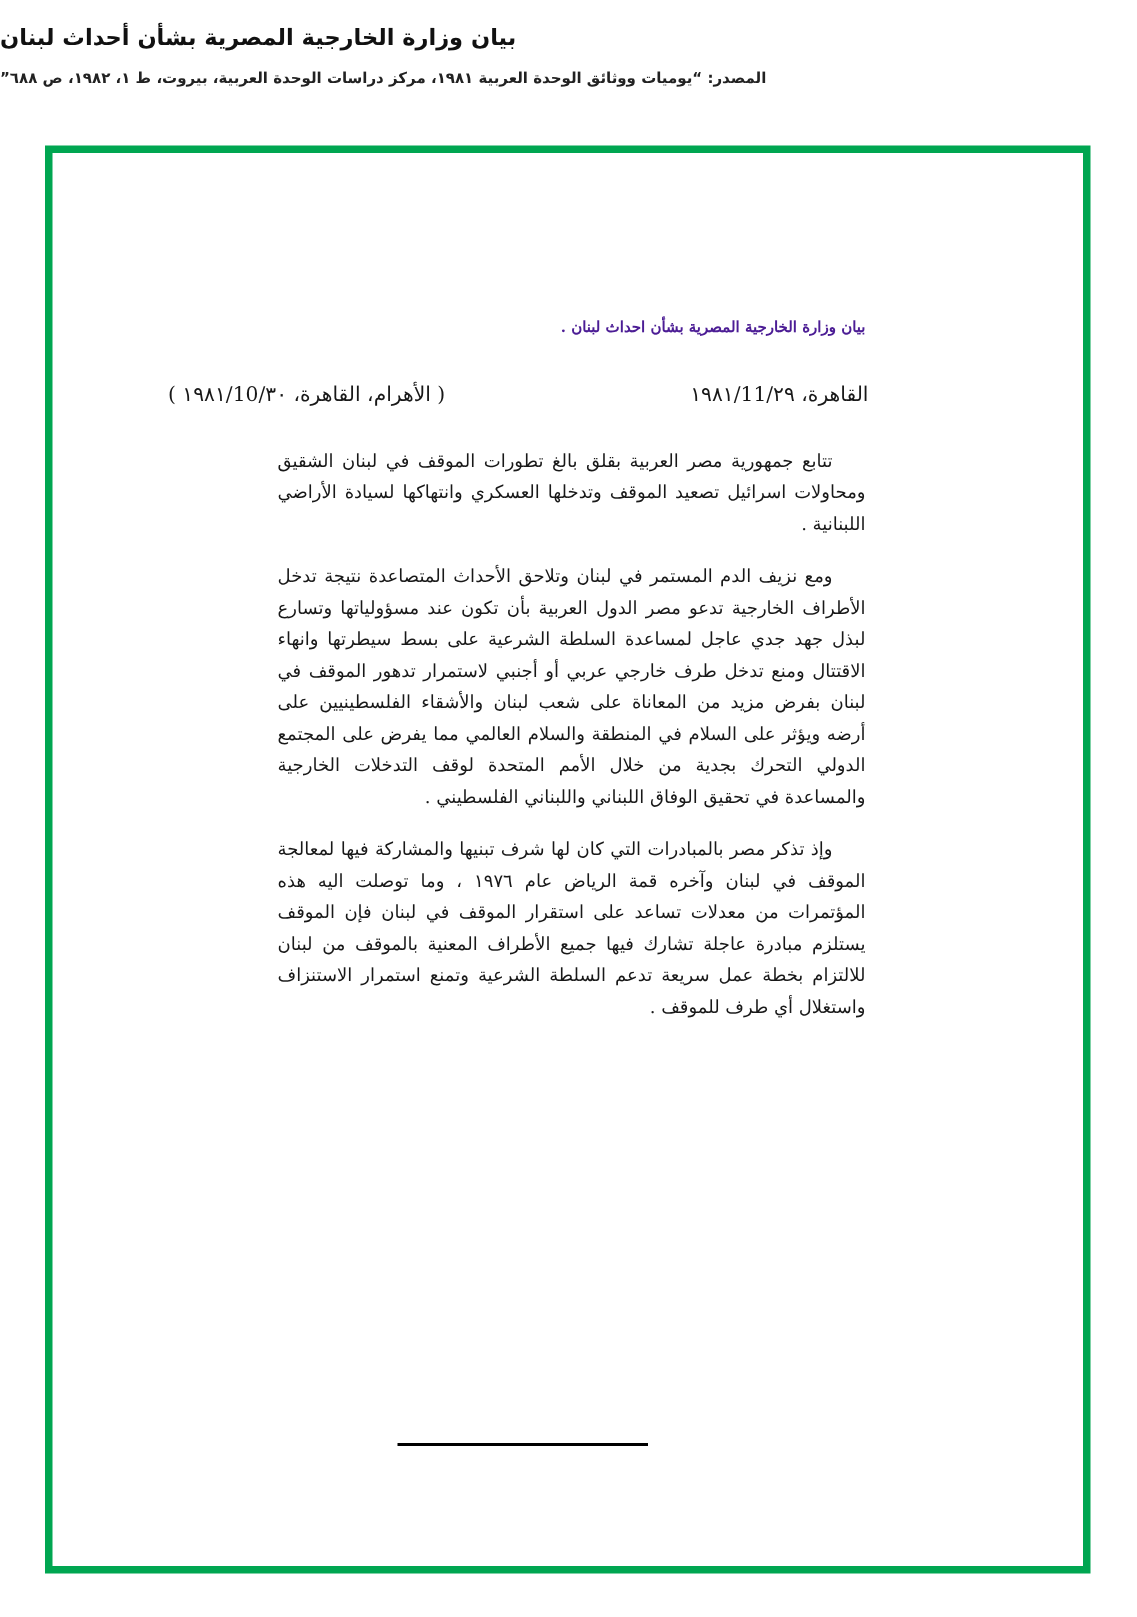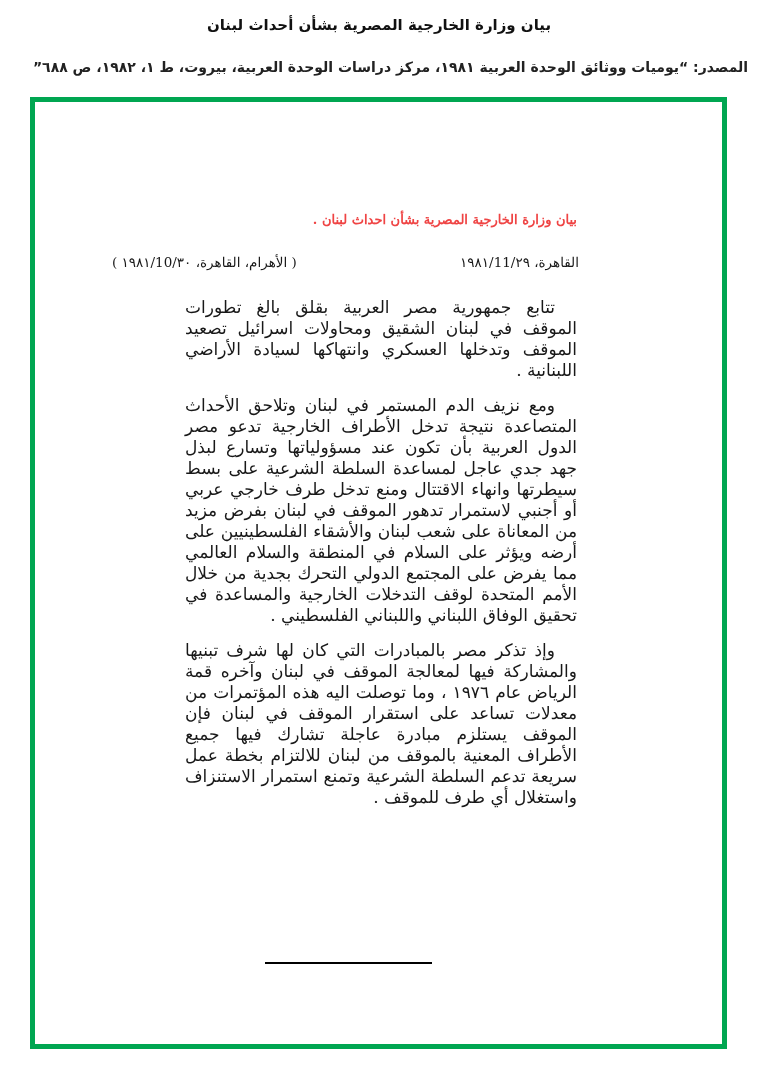--- a/index.html
+++ b/index.html
@@ -13,72 +13,71 @@
     position: relative;
     overflow: hidden;
     font-family: "DejaVu Sans", sans-serif;
     color: #1b1b1b;
   }
   .page-header {
     position: absolute;
     top: 0;
     left: 0;
     width: 758px;
-    text-align: center;
+    text-align: left;
   }
   .header-title {
     margin-top: 16px;
     font-size: 15px;
     font-weight: bold;
     color: #111111;
   }
   .header-source {
-    margin-top: 25px;
-    font-size: 14px;
+    margin-top: 13px;
+    font-size: 10px;
     font-weight: bold;
     color: #222222;
-    padding-left: 23px;
   }
   .frame {
     position: absolute;
     left: 30px;
     top: 97px;
     width: 687px;
     height: 942px;
     border: 5px solid #00a651;
     background: #ffffff;
   }
   .doc-title {
     position: absolute;
     top: 110px;
     right: 145px;
     font-family: "DejaVu Serif", serif;
     font-weight: bold;
-    font-size: 13px;
+    font-size: 10px;
     white-space: nowrap;
-    color: #ef4444;
+    color: #4c1d95;
   }
   .dateline {
     position: absolute;
     top: 152px;
     right: 143px;
     left: 77px;
     display: flex;
     justify-content: space-between;
     font-family: "DejaVu Serif", serif;
     font-size: 13.5px;
     color: #181818;
   }
   .doc-body {
     position: absolute;
     top: 195px;
     right: 145px;
     width: 392px;
     font-family: "DejaVu Serif", serif;
-    font-size: 17px;
+    font-size: 12px;
     line-height: 21px;
     text-align: justify;
     color: #181818;
   }
   .doc-body p {
     margin: 0 0 14px 0;
     text-indent: 22px;
   }
   .end-rule {
     position: absolute;

